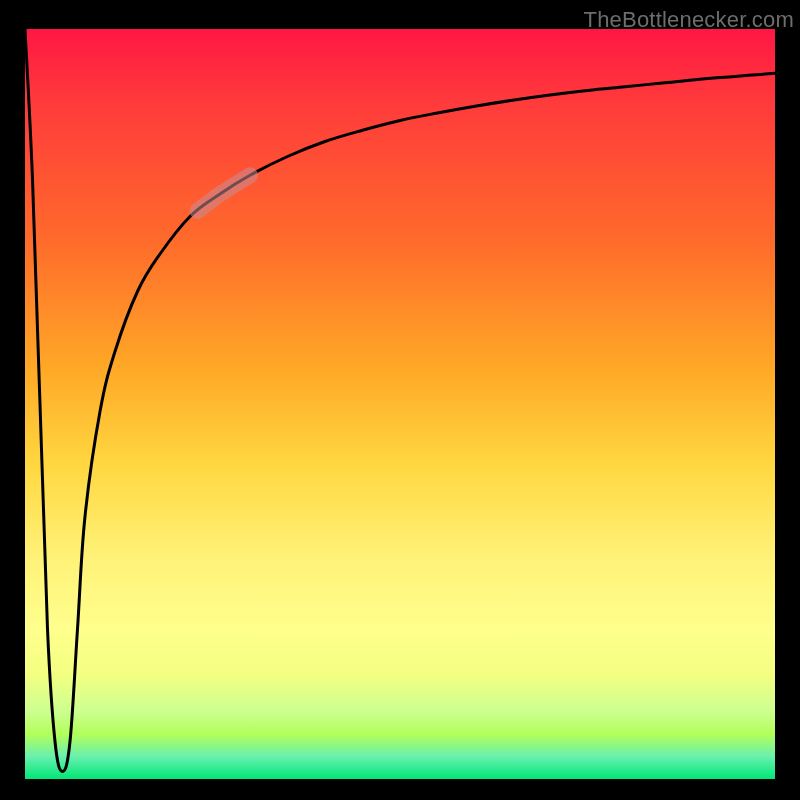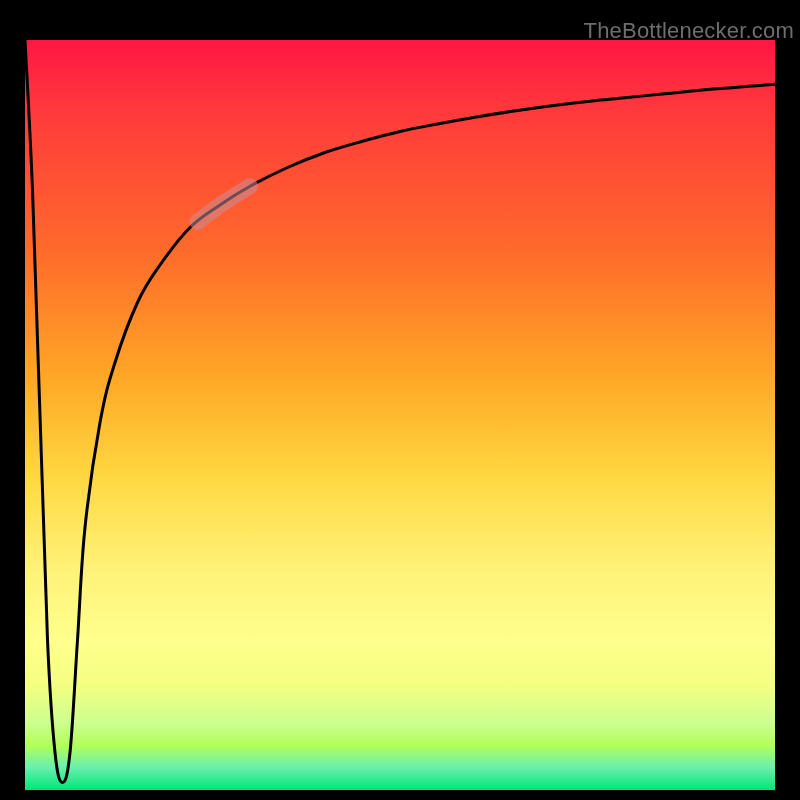--- a/index.html
+++ b/index.html
@@ -7,21 +7,21 @@
     padding: 0;
     width: 800px;
     height: 800px;
     background: #000;
     overflow: hidden;
     font-family: Arial, Helvetica, sans-serif;
   }
   .frame {
     position: absolute;
     left: 0;
-    top: 15px;
+    top: 4px;
     width: 800px;
     height: 621px;
     background: #000;
   }
   .plot {
     position: absolute;
     left: 25px;
     top: 25px;
     width: 750px;
     height: 750px;

